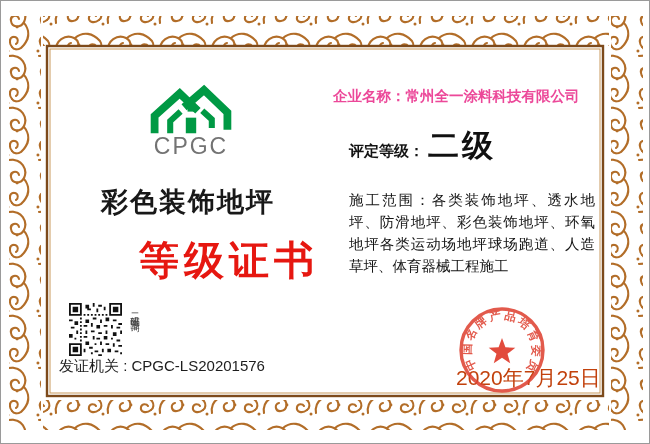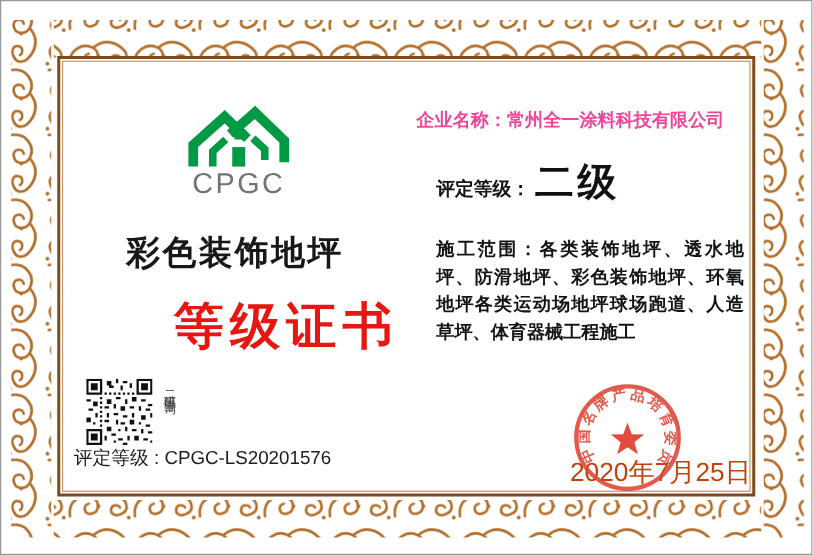--- a/index.html
+++ b/index.html
@@ -41,21 +41,21 @@
     left:332px;top:86px;width:250px;white-space:nowrap;
     font-size:14.5px;font-weight:bold;color:#ec4899;
   }
   .grade-row{
     left:348px;top:124px;width:250px;display:flex;align-items:baseline;
   }
   .grade-label{font-size:15px;font-weight:bold;color:#141414;}
   .grade-value{font-size:31px;font-weight:bold;color:#111;letter-spacing:3px;margin-left:4px;}
   .scope-block{
     left:348px;top:188px;width:246px;
-    font-size:14.5px;font-weight:bold;color:#141414;
+    font-size:14.5px;font-weight:normal;color:#141414;
     line-height:22px;text-align:justify;
   }
   .issuer-label{
     left:392px;top:339px;font-size:17px;color:#1b1b1b;
     font-family:"Liberation Sans",sans-serif;
   }
   .issue-date{
     left:455px;top:363px;font-size:21px;color:#c2410c;
     font-family:"Liberation Sans",sans-serif;
   }
@@ -121,21 +121,21 @@
                M8,12h2v1h-2z M12,11h1v2h-1z M15,12h2v2h-2z M19,12h2v1h-2z M23,12h1v2h-1z M26,13h2v1h-2z
                M9,15h1v2h-1z M12,15h2v1h-2z M16,16h2v1h-2z M20,15h1v2h-1z M24,16h2v2h-2z M28,15h1v2h-1z
                M8,18h2v1h-2z M13,18h1v2h-1z M15,19h2v1h-2z M19,18h2v2h-2z M23,19h1v1h-1z M26,20h2v1h-2z
                M9,21h2v2h-2z M14,22h1v1h-1z M17,21h1v2h-1z M20,22h2v1h-2z M24,22h1v2h-1z M27,23h2v1h-2z
                M8,25h1v2h-1z M11,24h2v1h-2z M14,26h2v1h-2z M18,25h1v2h-1z M21,25h2v2h-2z M25,26h2v1h-2z M28,27h1v1h-1z
                M12,27h1v1h-1z M16,28h2v1h-2z"></path>
     </g>
   </svg>
   <div class="abs qr-caption">二维码查询</div>
 
-  <div class="abs cert-no"><span>评定等级 : </span><span>CPGC-LS20201576</span></div>
+  <div class="abs cert-no"><span>发证机关 : </span><span>CPGC-LS20201576</span></div>
 
   <div class="abs company-row"><span>企业名称：</span><span>常州全一涂料科技有限公司</span></div>
 
   <div class="abs grade-row">
     <span class="grade-label">评定等级：</span>
     <span class="grade-value">二级</span>
   </div>
 
   <div class="abs scope-block"><span>施工范围：</span><span>各类装饰地坪、透水地坪、防滑地坪、彩色装饰地坪、环氧地坪各类运动场地坪球场跑道、人造草坪、体育器械工程施工</span></div>
 

